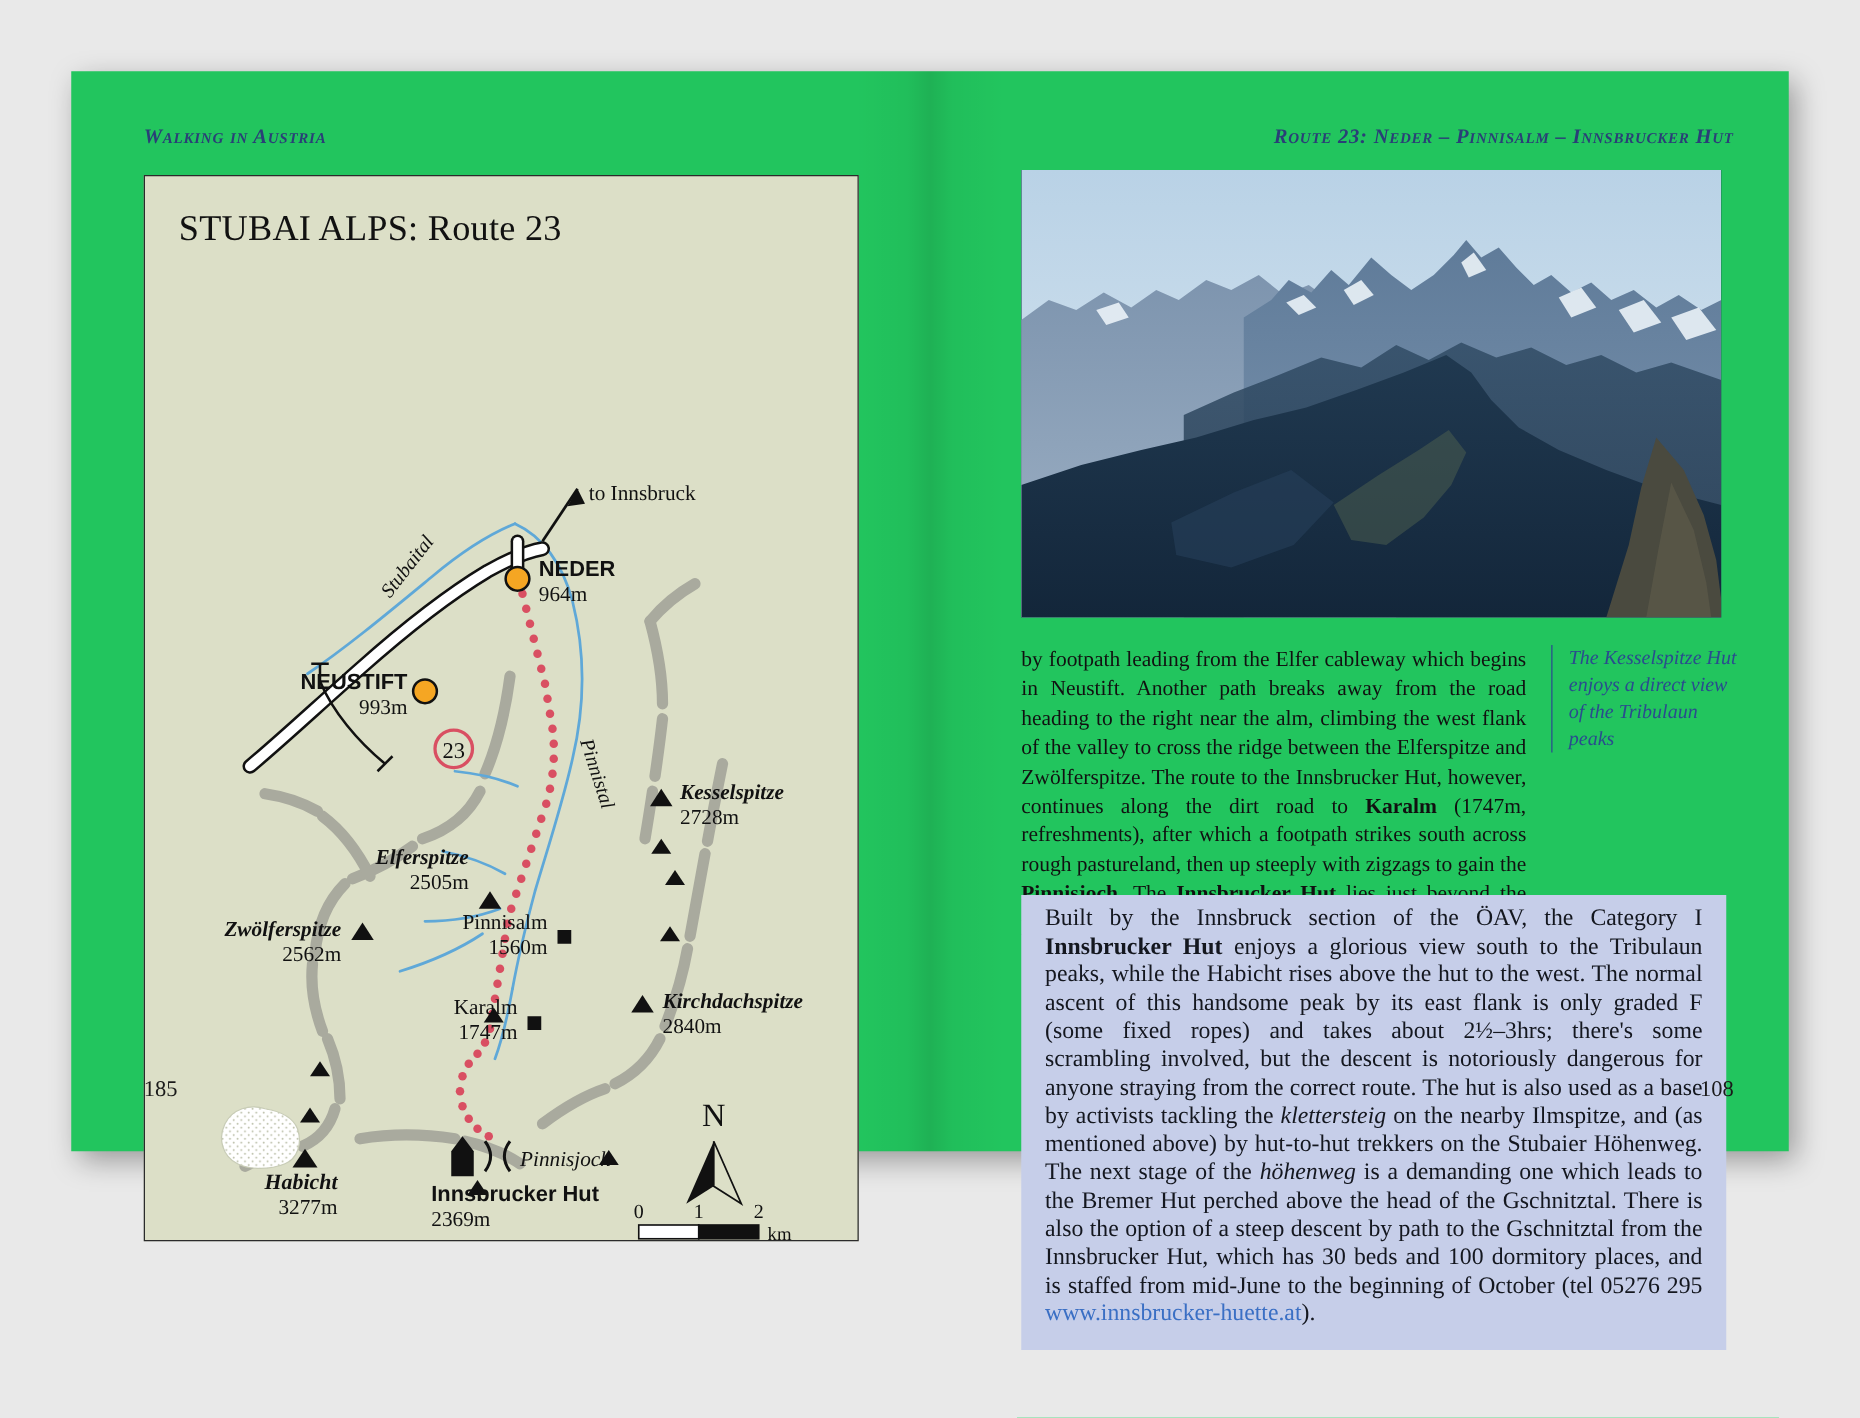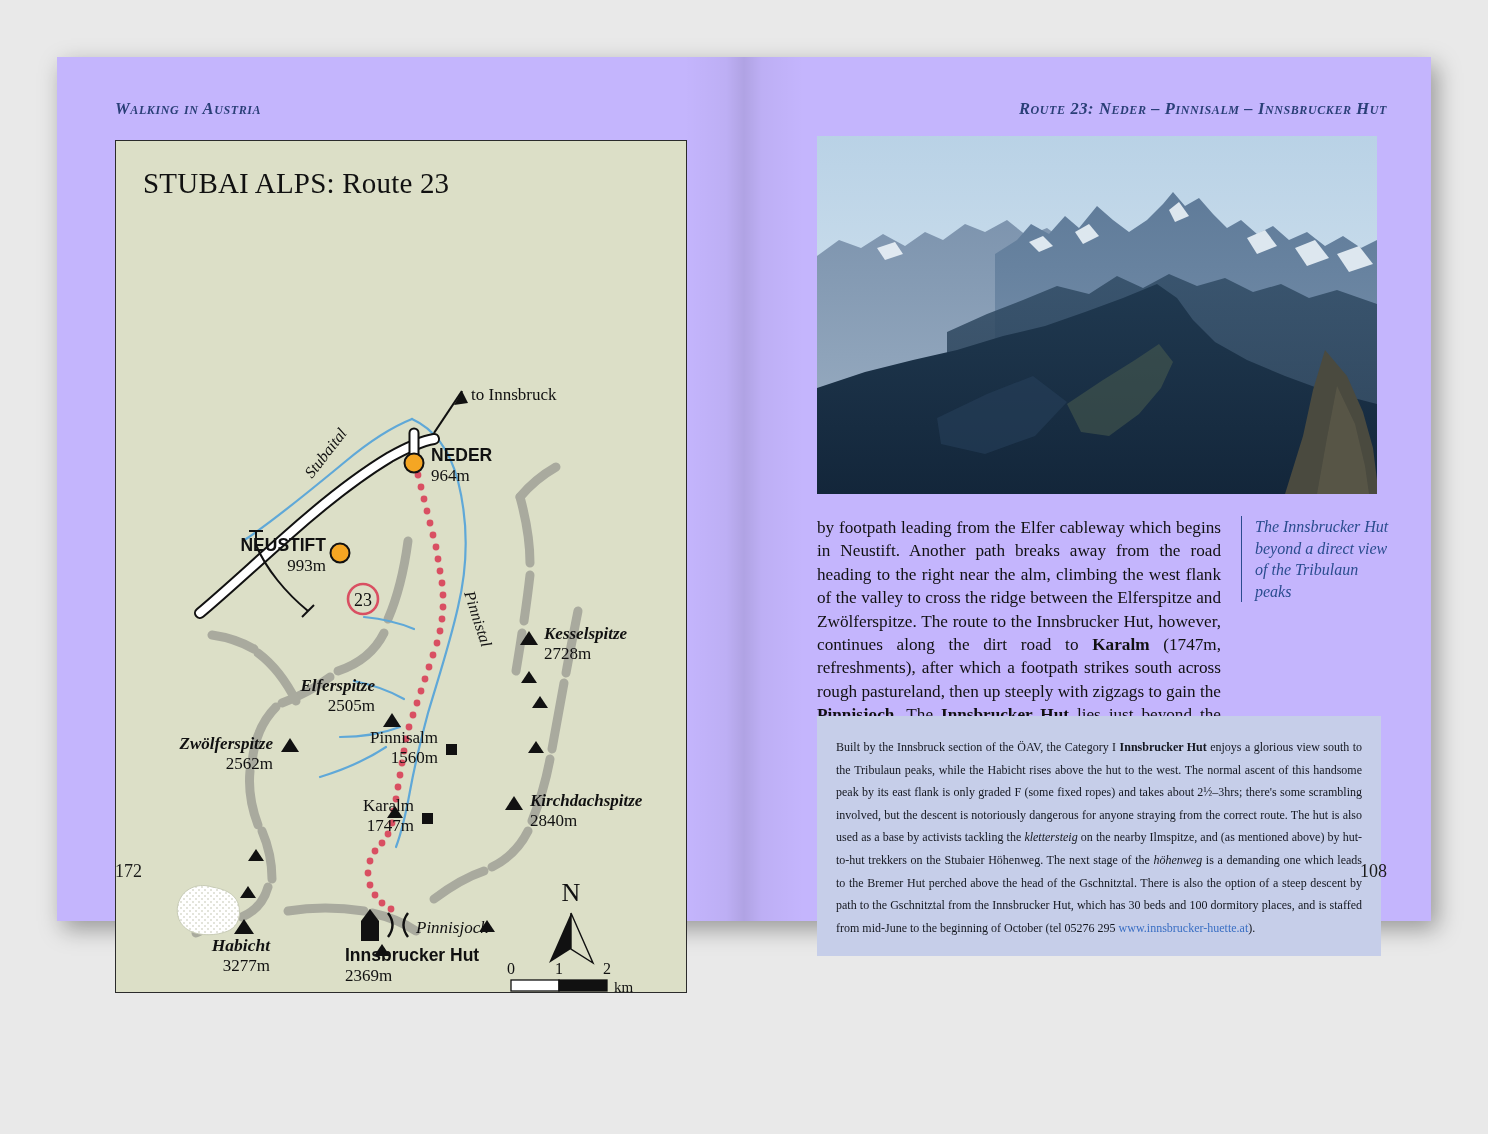--- a/index.html
+++ b/index.html
@@ -7,21 +7,21 @@
     width:1488px;height:1134px;
     background:#ffffff;
     font-family:"Liberation Sans", sans-serif;
     overflow:hidden;
   }
   #root{position:relative;width:1488px;height:1134px;background:#e9e9e9;}
 
   
   .spread{
     position:absolute;left:57px;top:57px;width:1374px;height:864px;
-    background:#c4b5fd;
+    background:#22c55e;
     box-shadow:6px 8px 22px rgba(0,0,0,0.35);
   }
   .gutter{
     position:absolute;left:50%;top:0;width:120px;height:100%;
     transform:translateX(-50%);
     background:linear-gradient(to right,
       rgba(255,255,255,0) 0%,
       rgba(0,0,0,0.035) 35%,
       rgba(0,0,0,0.10) 50%,
       rgba(0,0,0,0.035) 65%,
@@ -93,24 +93,24 @@
     font-family:"Liberation Serif", serif;
     font-style:italic;
     font-size:16px;line-height:21.5px;
     color:#2a4c8e;
   }
 
   
   .infobox{
     position:absolute;left:73px;top:659px;width:564px;
     background:#c6cee9;
-    padding:20px 19px 17px 19px;
+    padding:8px 19px 17px 19px;
     box-sizing:border-box;
     font-family:"Liberation Serif", serif;
-    font-size:12px;line-height:22.6px;color:#14171f;
+    font-size:19px;line-height:22.6px;color:#14171f;
     text-align:justify;
   }
   .infobox b{font-weight:bold;}
   .infobox i{font-style:italic;}
   .url{color:#3a6fc4;}
 </style>
 </head>
 <body>
 
 <div id="root">
@@ -325,21 +325,21 @@
             <text x="395" y="833" text-anchor="middle" font-family="Liberation Serif, serif" font-size="16" fill="#111">0</text>
             <text x="443" y="833" text-anchor="middle" font-family="Liberation Serif, serif" font-size="16" fill="#111">1</text>
             <text x="491" y="833" text-anchor="middle" font-family="Liberation Serif, serif" font-size="16" fill="#111">2</text>
             <rect x="395" y="839" width="48" height="11" fill="#ffffff" stroke="#111" stroke-width="1.3"></rect>
             <rect x="443" y="839" width="48" height="11" fill="#111" stroke="#111" stroke-width="1.3"></rect>
             <text x="498" y="851" font-family="Liberation Serif, serif" font-size="15" fill="#111">km</text>
           </g>
         </svg>
       </div>
 
-      <div class="folio folio-left">172</div>
+      <div class="folio folio-left">185</div>
     </div>
 
     <div class="page page-right">
 
       <div class="runhead runhead-right">Route 23: Neder – Pinnisalm – Innsbrucker Hut</div>
 
       <div class="photo">
         <svg viewBox="0 0 560 358" preserveAspectRatio="none">
           <defs>
             <linearGradient id="sky" x1="0" y1="0" x2="0" y2="1">
@@ -403,21 +403,21 @@
                    L168,318 L124,308 Z" fill="#27405a" opacity="0.6"></path>
 
           <path d="M508,214 L530,240 L546,276 L556,312 L560,344
                    L560,358 L468,358 L486,300 L496,254 Z" fill="#4a4a3f"></path>
           <path d="M520,250 L538,288 L548,330 L552,358 L500,358 L510,302 Z" fill="#5c5a4a" opacity="0.75"></path>
         </svg>
       </div>
 
       <div class="bodycol">by footpath leading from the Elfer cableway which begins in Neustift. Another path breaks away from the road heading to the right near the alm, climbing the west flank of the valley to cross the ridge between the Elferspitze and Zwölferspitze. The route to the Innsbrucker Hut, however, continues along the dirt road to <b>Karalm</b> (1747m, refreshments), after which a footpath strikes south across rough pastureland, then up steeply with zigzags to gain the <b>Pinnisjoch</b>. The <b>Innsbrucker Hut</b> lies just beyond the pass.</div>
 
-      <div class="caption">The Innsbrucker Hut beyond a direct view of the Tribulaun peaks</div>
+      <div class="caption">The Kesselspitze Hut enjoys a direct view of the Tribulaun peaks</div>
 
       <div class="infobox">Built by the Innsbruck section of the ÖAV, the Category I <b>Innsbrucker Hut</b> enjoys a glorious view south to the Tribulaun peaks, while the Habicht rises above the hut to the west. The normal ascent of this handsome peak by its east flank is only graded F (some fixed ropes) and takes about 2½–3hrs; there's some scrambling involved, but the descent is notoriously dangerous for anyone straying from the correct route. The hut is also used as a base by activists tackling the <i>klettersteig</i> on the nearby Ilmspitze, and (as mentioned above) by hut-to-hut trekkers on the Stubaier Höhenweg. The next stage of the <i>höhenweg</i> is a demanding one which leads to the Bremer Hut perched above the head of the Gschnitztal. There is also the option of a steep descent by path to the Gschnitztal from the Innsbrucker Hut, which has 30 beds and 100 dormitory places, and is staffed from mid-June to the beginning of October (tel 05276 295 <span class="url">www.innsbrucker-huette.at</span>).</div>
 
       <div class="folio folio-right">108</div>
     </div>
 
     <div class="gutter"></div>
   </div>
 </div>
 

